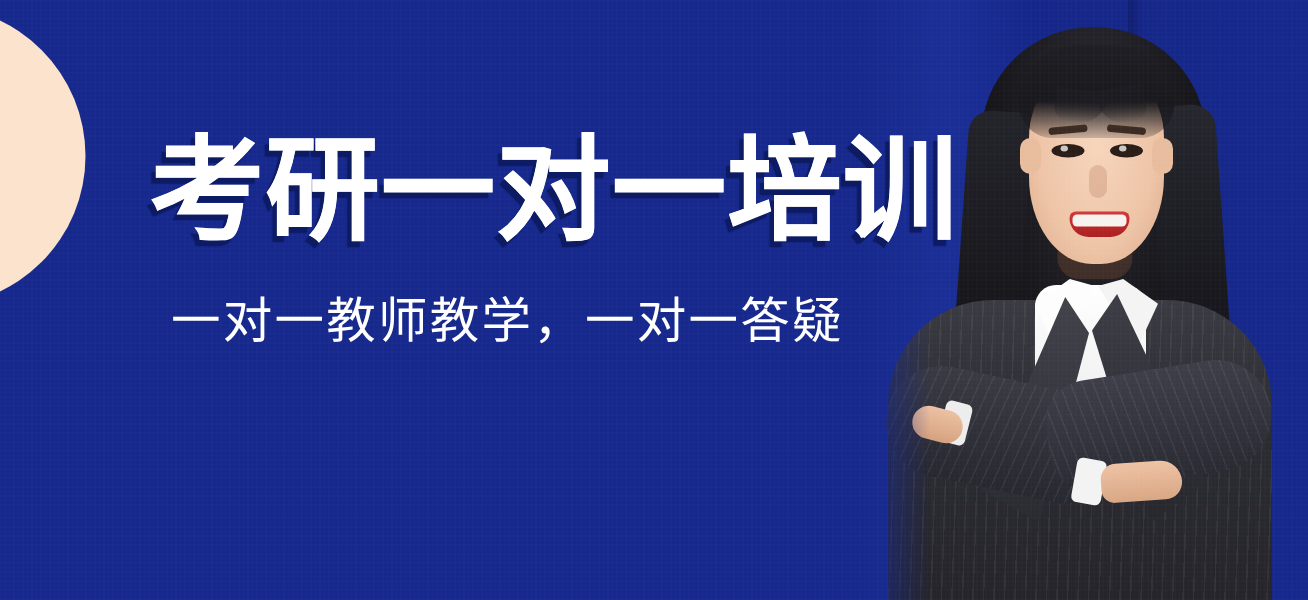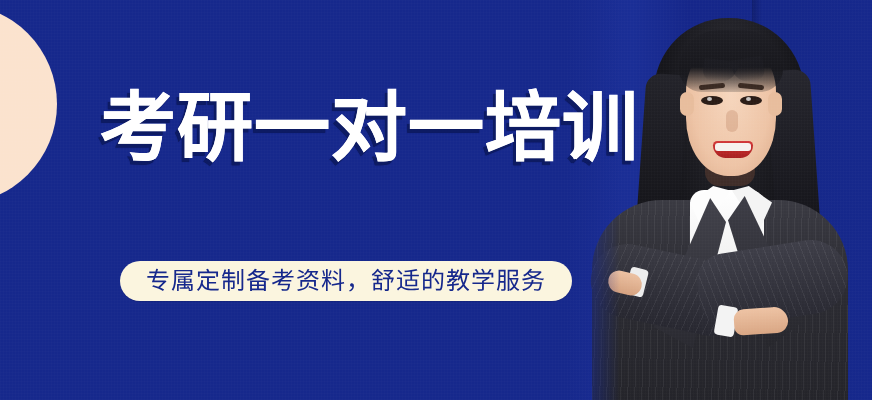--- a/index.html
+++ b/index.html
@@ -374,18 +374,16 @@
     <div class="cuff-l"></div>
     <div class="hand-l"></div>
 
     <div class="photo-fade-l"></div>
   </div>
 
   <div class="bg-noise"></div>
 
   <div class="copy">
     <div class="headline">考研一对一培训</div>
-    <div class="pill">
-      <span class="pill-text">专属定制备考资料，舒适的教学服务</span>
-    </div>
+    <div class="subhead">一对一教师教学，一对一答疑</div>
   </div>
 
 </div>
 
 </body></html>

